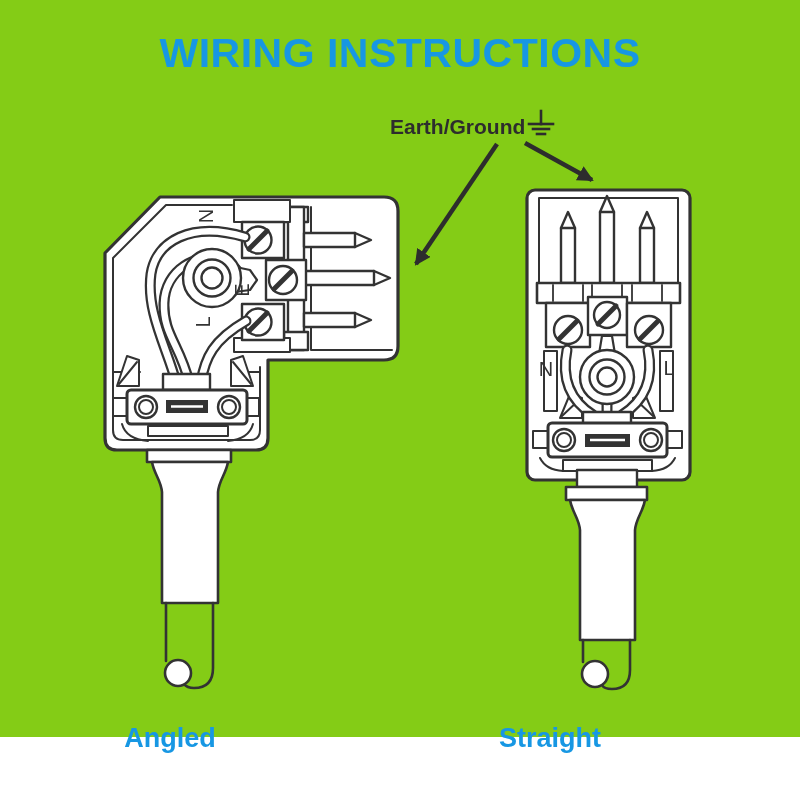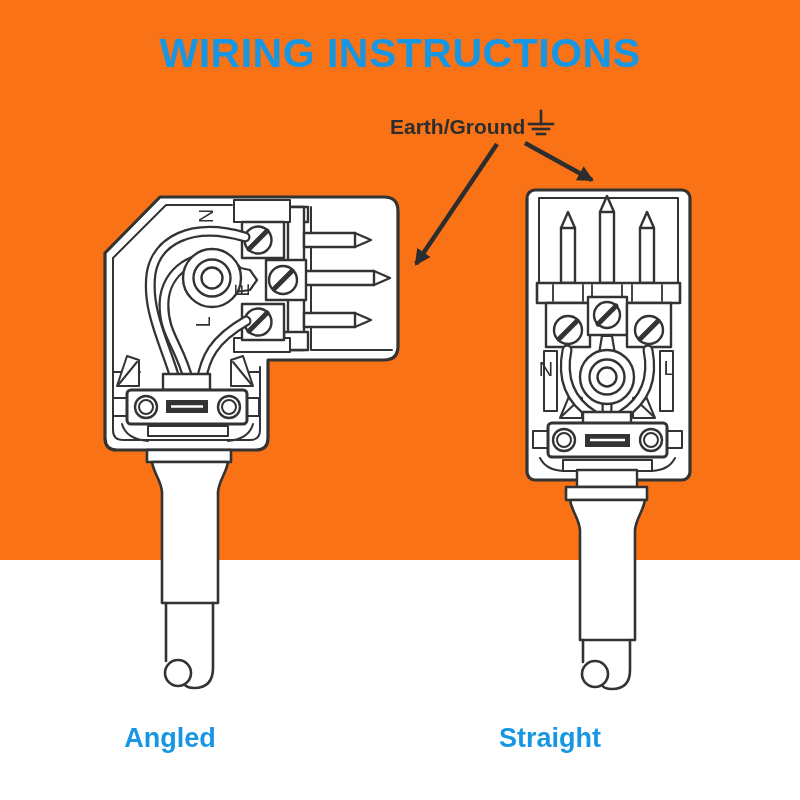--- a/index.html
+++ b/index.html
@@ -1,17 +1,17 @@
 <!DOCTYPE html>
 <html style="--accent: #1797E3; --line: #333333;"><head>
 <meta charset="utf-8">
 <style>
   html,body{margin:0;padding:0;background:#fff;}
   body{width:800px;height:800px;overflow:hidden;font-family:"Liberation Sans",sans-serif;}
-  .stage{position:relative;width:800px;height:560px;background:#f97316;}
+  .stage{position:relative;width:800px;height:737px;background:#84cc16;}
   svg{display:block}
   .ln{stroke:var(--line,#333);fill:none;stroke-linejoin:round;stroke-linecap:round;}
   .fw{fill:#fff}
   .lnf{fill:var(--line,#333);stroke:none}
   text{font-family:"Liberation Sans",sans-serif;}
   .title{fill:var(--accent,#1797E3);font-weight:bold;font-size:41px;letter-spacing:.5px}
   .caption{fill:var(--accent,#1797E3);font-weight:bold;font-size:27px}
   .ann{fill:#2d2d2d;font-weight:bold;font-size:21px}
   .tl{fill:#333;font-size:20px}
 </style>

